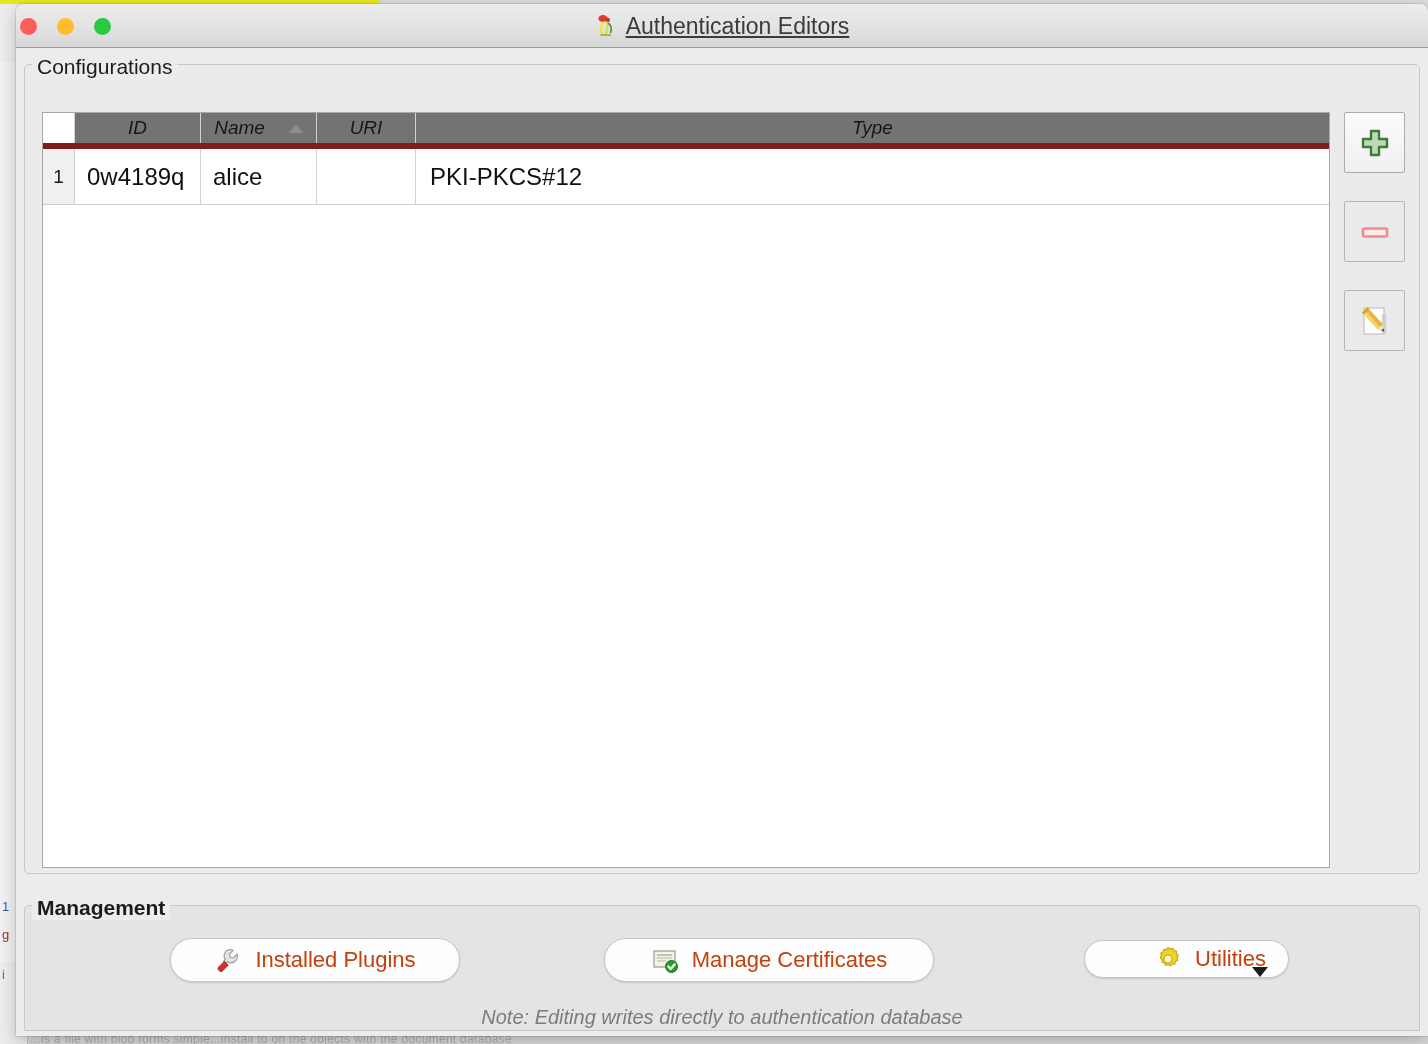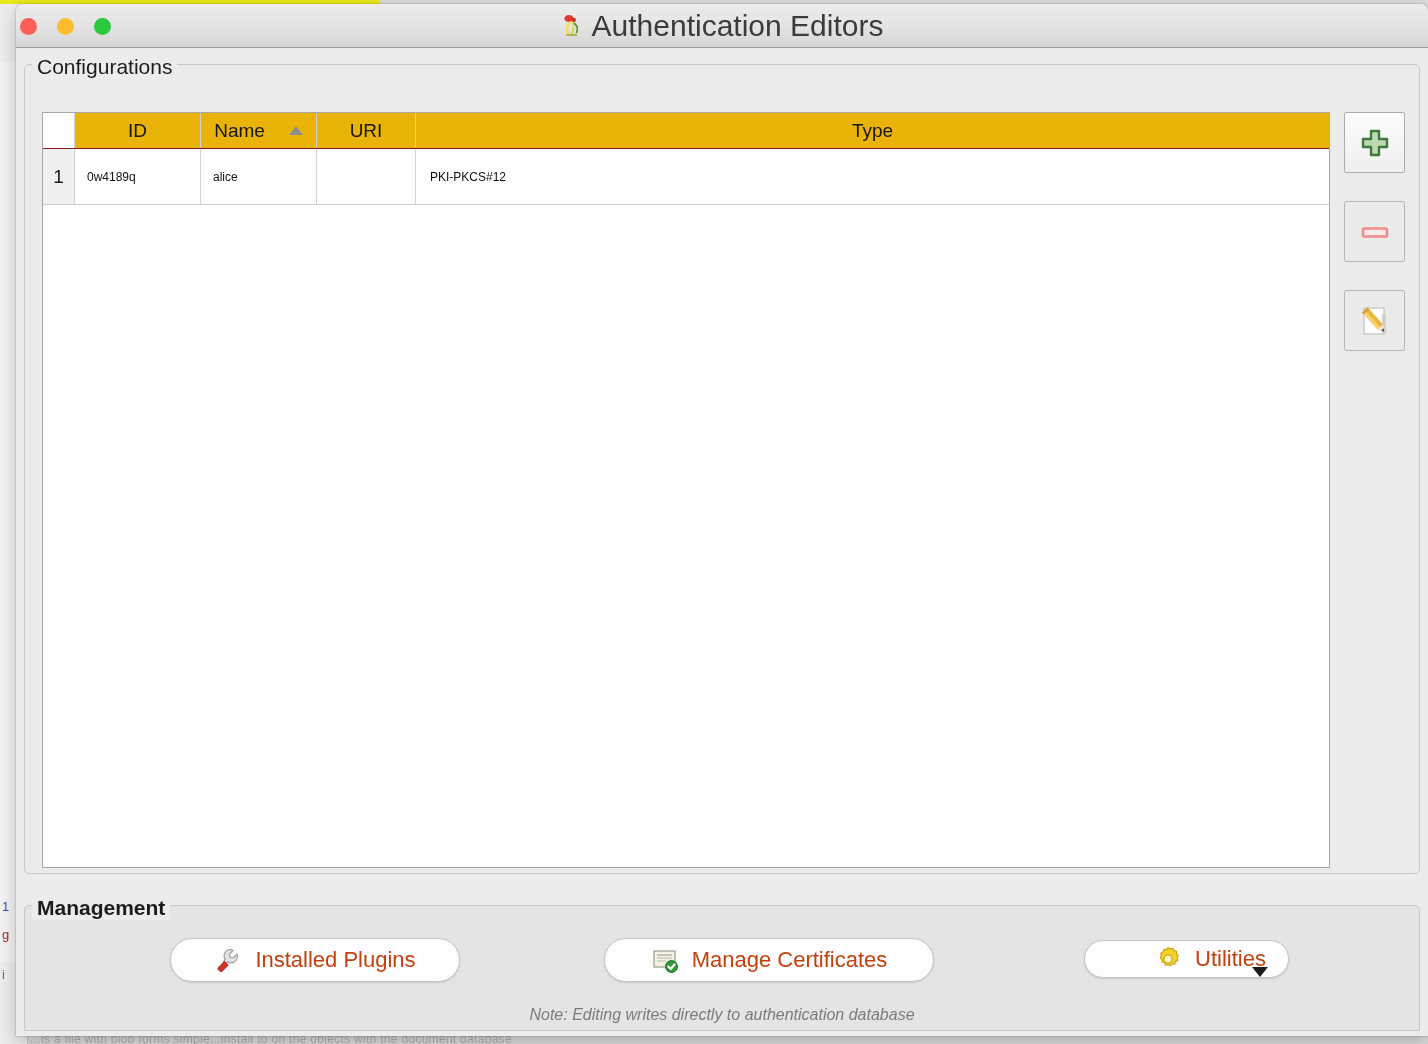--- a/index.html
+++ b/index.html
@@ -82,23 +82,24 @@
   .light.min     { background: #febc2e; }
   .light.zoom    { background: #2ac940; }
 
   .title-wrap {
     position: absolute;
     left: 0; right: 0; top: 0; height: 44px;
     display: flex; align-items: center; justify-content: center;
     gap: 9px;
   }
   .title-text {
-    font-size: 30px;
+    font-size: 23px;
     color: #3b3b3b;
     font-family: "Liberation Sans", sans-serif;
+    text-decoration: underline;
   }
   .app-icon { width: 22px; height: 24px; display:block; }
 
   
   .group-label {
     position: absolute;
     font-size: 21px;
     color: #1c1c1c;
     background: #ececec;
     padding: 0 5px;
@@ -130,22 +131,23 @@
     position: absolute;
     left: 26px; top: 108px;
     width: 1288px; height: 756px;
     background: #ffffff;
     border: 1px solid #a8a8a8;
     overflow: hidden;
   }
   .thead {
     display: flex;
     height: 36px;
-    background: #eab308;
-    border-bottom: 1px solid #7f1d1d;
+    background: #737373;
+    border-bottom: 6px solid #7f1d1d;
+    font-style: italic;
   }
   .th {
     display: flex; align-items: center; justify-content: center;
     font-size: 19px;
     color: #161616;
     border-right: 1px solid #d2d2d2;
     height: 100%;
     position: relative;
   }
   .th.gutter { width: 32px; background: #ffffff; border-right: 1px solid #d2d2d2; }
@@ -157,21 +159,21 @@
     width: 0; height: 0;
     border-left: 7px solid transparent;
     border-right: 7px solid transparent;
     border-bottom: 9px solid #8c8c8c;
     display: inline-block;
   }
 
   .trow { display: flex; height: 56px; border-bottom: 1px solid #cfcfcf; }
   .td {
     display: flex; align-items: center;
-    font-size: 12px;
+    font-size: 24px;
     color: #101010;
     border-right: 1px solid #d2d2d2;
     padding-left: 12px;
     height: 100%;
     background: #ffffff;
   }
   .td.gutter {
     width: 32px; background: #f0f0f0; color: #1a1a1a;
     justify-content: center; padding-left: 0; font-size: 19px;
   }
@@ -229,21 +231,21 @@
     width: 0; height: 0;
     border-left: 8px solid transparent;
     border-right: 8px solid transparent;
     border-top: 10px solid #1b1b1b;
   }
 
   .note {
     position: absolute;
     left: 0; right: 0; top: 1002px;
     text-align: center;
-    font-size: 16px;
+    font-size: 20px;
     font-style: italic;
     color: #7c7c7c;
   }
 </style>
 </head>
 <body>
 
 <div id="desktop">
   <div class="yellow-strip"></div>
   <div class="bg-window">

